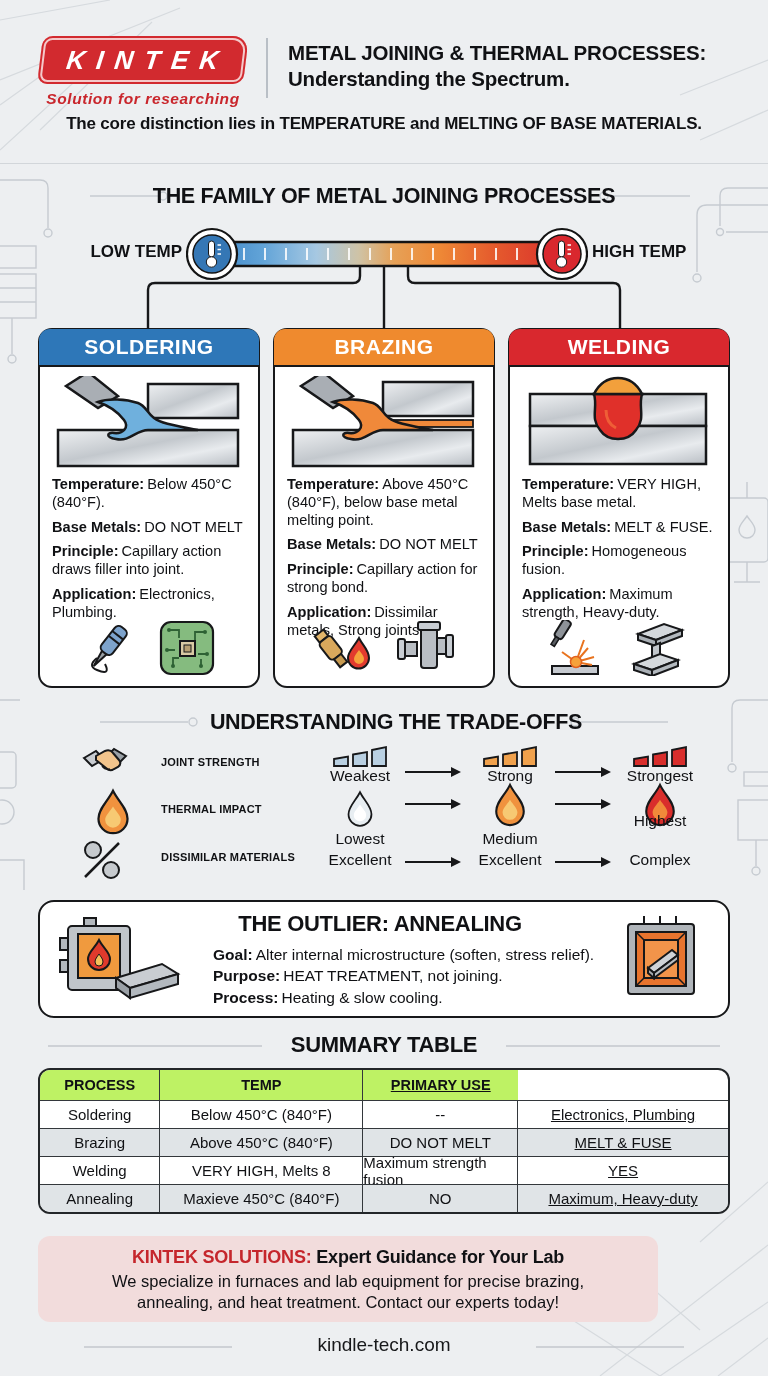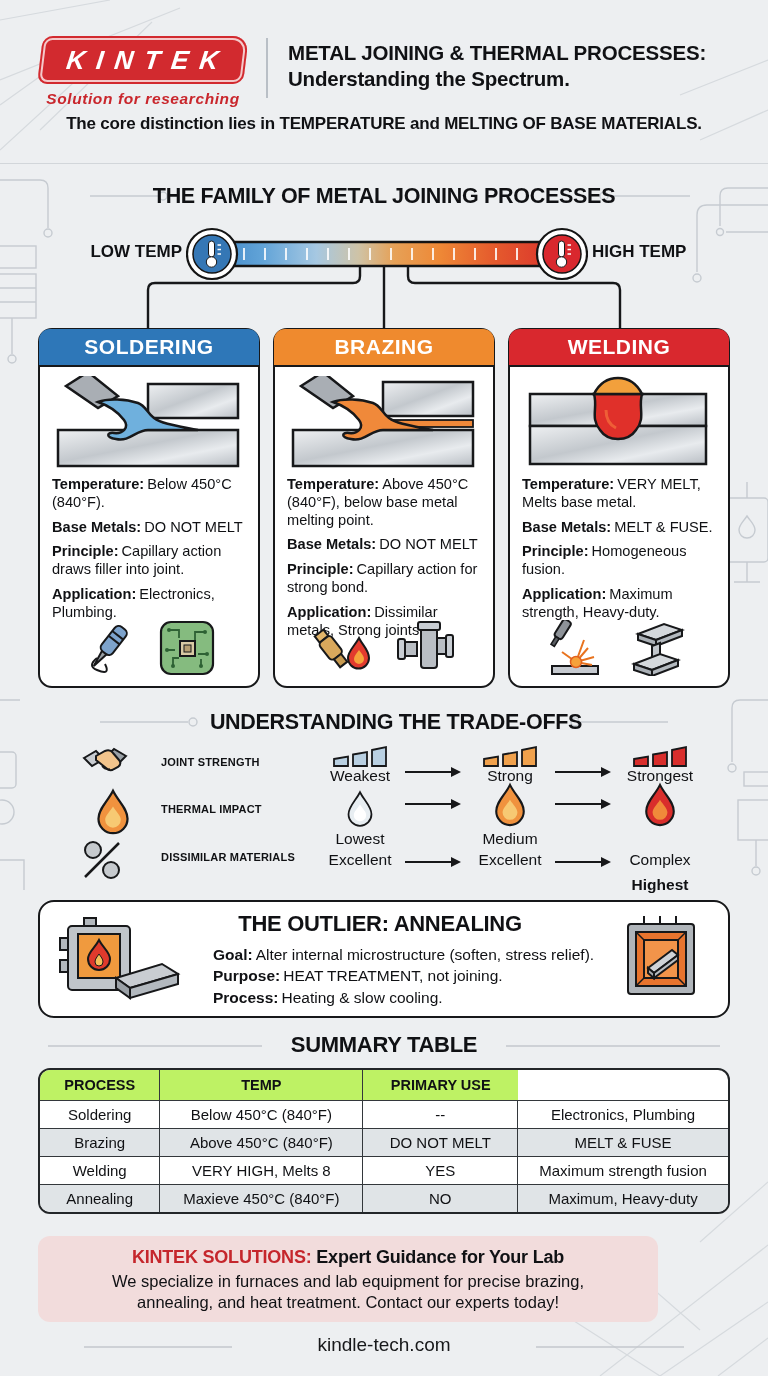--- a/index.html
+++ b/index.html
@@ -49,21 +49,21 @@
   
   .outlier-box{left:38px;top:900px;width:692px;height:118px;background:#fff;border:2.5px solid #17181a;border-radius:16px;}
   .outlier-title{left:180px;top:911px;width:400px;text-align:center;font-size:22px;font-weight:800;letter-spacing:-.3px;}
   .outlier-text{left:213px;top:944px;width:500px;font-size:15.5px;line-height:1.38;font-weight:500;}
 
   
   .sum-table{left:38px;top:1068px;width:692px;border:2.5px solid #232629;border-radius:12px;overflow:hidden;background:#fff;}
   .trow{display:grid;grid-template-columns:17.5% 29.5% 22.5% 30.5%;}
   .trow > div{display:flex;align-items:center;justify-content:center;font-size:15px;font-weight:500;
     border-right:1.5px solid #33373b;height:28px;}
-  .trow > div:last-child{border-right:none;}
+  .trow > div:last-child{border-right:none;text-decoration:underline;}
   .thead > div{background:#bef264;font-weight:800;font-size:14.5px;height:30px;}
   .trow + .trow > div{border-top:1.2px solid #33373b;}
   .r-even > div{background:#e0e4e7;}
 
   
   .cta{left:38px;top:1236px;width:620px;height:86px;background:#f2dcdc;border-radius:12px;text-align:center;padding-top:11px;}
   .cta-line1{font-size:18px;font-weight:800;letter-spacing:-.2px;}
   .cta-brand{color:#c5262c;}
   .cta-body{font-size:16.5px;font-weight:500;line-height:1.26;margin-top:3px;padding:0 42px;}
   .website{left:0;top:1334px;width:768px;text-align:center;font-size:19px;font-weight:500;color:#17181a;}
@@ -273,21 +273,21 @@
       <div class="card-illus">
         <svg width="196" height="96" viewBox="0 0 196 96">
           <rect x="10" y="18" width="176" height="32" fill="url(#sil)" stroke="#17181a" stroke-width="2.5"></rect>
           <rect x="10" y="50" width="176" height="38" fill="url(#sil)" stroke="#17181a" stroke-width="2.5"></rect>
           <path d="M74,18 C78,32 70,42 80,54 C88,66 108,66 116,54 C126,42 118,32 122,18 Z" fill="#e0302a" stroke="#17181a" stroke-width="2.5"></path>
           <path d="M74,18 C80,6 88,2 98,2 C108,2 116,6 122,18 Z" fill="#f2a03c" stroke="#17181a" stroke-width="2.5"></path>
           <path d="M86,34 c0,8 2,14 10,18" fill="none" stroke="#f36a3a" stroke-width="3" opacity=".8"></path>
         </svg>
       </div>
       <div class="card-text">
-        <div class="field"><span class="fl">Temperature:</span><span>VERY MELT, Melts base metal.</span></div>
+        <div class="field"><span class="fl">Temperature:</span><span>VERY HIGH, Melts base metal.</span></div>
         <div class="field"><span class="fl">Base Metals:</span><span>MELT &amp; FUSE.</span></div>
         <div class="field"><span class="fl">Principle:</span><span>Homogeneous fusion.</span></div>
         <div class="field"><span class="fl">Application:</span><span>Maximum strength, Heavy-duty.</span></div>
       </div>
       <div class="card-icons">
         <svg width="62" height="56" viewBox="0 0 62 56">
           <rect x="4" y="46" width="46" height="8" fill="#c6cad0" stroke="#17181a" stroke-width="2"></rect>
           <g transform="rotate(32 16 10)">
             <rect x="10" y="0" width="9" height="20" rx="3" fill="#8d9298" stroke="#17181a" stroke-width="2"></rect>
             <rect x="12.5" y="20" width="4" height="9" fill="#5a5e63" stroke="#17181a" stroke-width="1.5"></rect>
@@ -367,21 +367,21 @@
     <svg class="abs" style="left:492px;top:782px;" width="36" height="46" viewBox="0 0 34 42">
       <path d="M17,2 C12,12 4,18 4,27 a13,13 0 0 0 26,0 C30,18 22,12 17,2 Z" fill="#f0923e" stroke="#17181a" stroke-width="2"></path>
       <path d="M17,16 C14,21 10,24 10,28 a7,7 0 0 0 14,0 C24,24 20,21 17,16 Z" fill="#f7c973"></path>
     </svg>
     <svg class="abs" style="left:642px;top:782px;" width="36" height="46" viewBox="0 0 34 42">
       <path d="M17,2 C12,12 4,18 4,27 a13,13 0 0 0 26,0 C30,18 22,12 17,2 Z" fill="#d92e2c" stroke="#17181a" stroke-width="2"></path>
       <path d="M17,16 C14,21 10,24 10,28 a7,7 0 0 0 14,0 C24,24 20,21 17,16 Z" fill="#f08a3a"></path>
     </svg>
     <div class="abs tv" style="left:295px;top:830px;">Lowest</div>
     <div class="abs tv" style="left:445px;top:830px;">Medium</div>
-    <div class="abs tv" style="left:595px;top:876px;font-weight:bold;">Highest</div>
+    <div class="abs tv" style="left:595px;top:812px;">Highest</div>
     <svg class="abs" style="left:405px;top:798px;" width="56" height="12" viewBox="0 0 56 12">
       <path d="M0,6 H46" stroke="#17181a" stroke-width="2.2"></path>
         <polygon points="46,1 56,6 46,11" fill="#17181a"></polygon>
     </svg>
     <svg class="abs" style="left:555px;top:798px;" width="56" height="12" viewBox="0 0 56 12">
       <path d="M0,6 H46" stroke="#17181a" stroke-width="2.2"></path>
         <polygon points="46,1 56,6 46,11" fill="#17181a"></polygon>
     </svg>
 
     <svg class="abs" style="left:80px;top:838px;" width="44" height="44" viewBox="0 0 44 44">
@@ -451,22 +451,22 @@
       </div>
       <div class="trow r-even">
         <div>Brazing</div>
           <div>Above 450°C (840°F)</div>
         <div>DO NOT MELT</div>
           <div>MELT &amp; FUSE</div>
       </div>
       <div class="trow">
         <div>Welding</div>
           <div>VERY HIGH, Melts 8</div>
-        <div>YES</div>
-          <div>Maximum strength fusion</div>
+        <div>Maximum strength fusion</div>
+          <div>YES</div>
       </div>
       <div class="trow r-even">
         <div>Annealing</div>
           <div>Maxieve 450°C (840°F)</div>
         <div>NO</div>
           <div>Maximum, Heavy-duty</div>
       </div>
     </div>
 
     <div class="abs cta">

